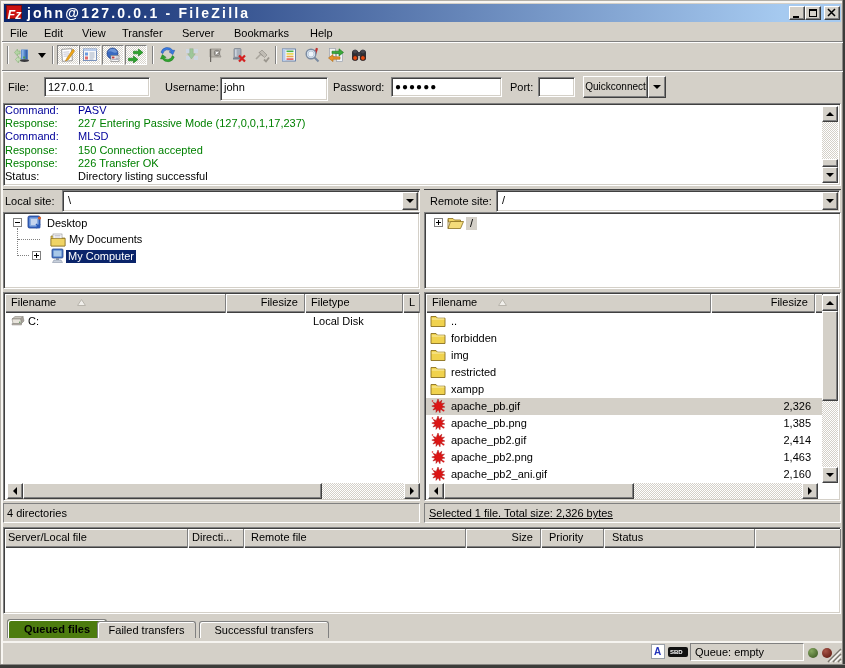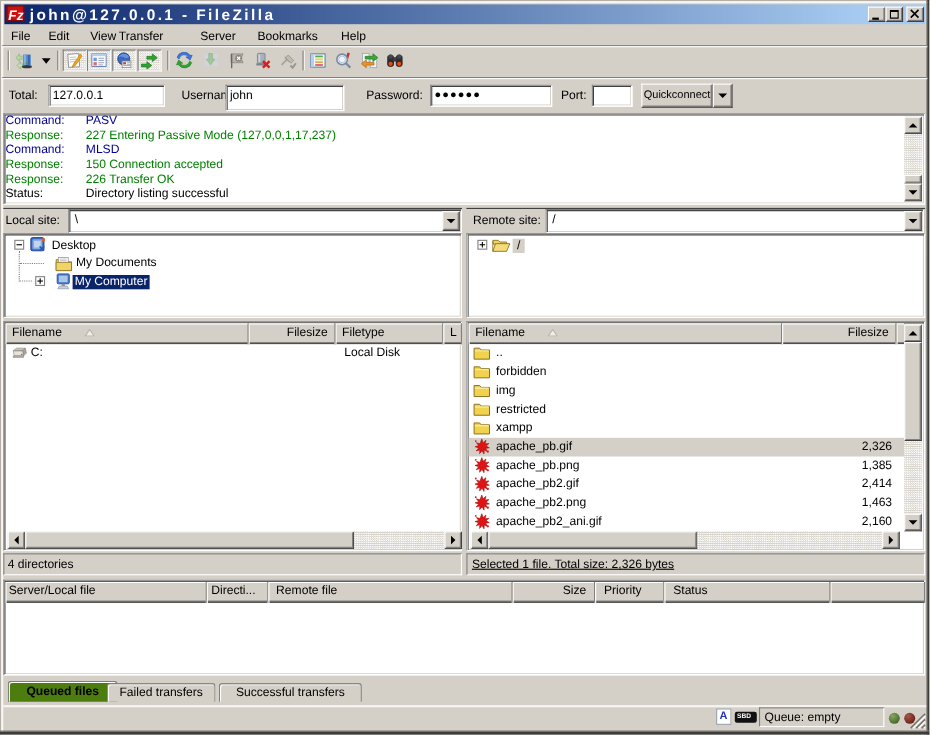--- a/index.html
+++ b/index.html
@@ -72,21 +72,21 @@
       <svg width="14" height="12" viewBox="0 0 14 12">
           <path d="M3,2 L10,9 M10,2 L3,9" stroke="#000" stroke-width="1.5"></path>
         </svg>
     </div>
   </div>
 
   <div class="abs" style="left:4px;top:23px;width:837px;height:18px;">
     <span class="abs" style="left:6px;top:4px;">File</span>
     <span class="abs" style="left:40px;top:4px;">Edit</span>
     <span class="abs" style="left:78px;top:4px;">View</span>
-    <span class="abs" style="left:104px;top:4px;text-align:center;">Transfer</span>
+    <span class="abs" style="left:118px;top:4px;text-align:center;">Transfer</span>
     <span class="abs" style="left:178px;top:4px;">Server</span>
     <span class="abs" style="left:230px;top:4px;">Bookmarks</span>
     <span class="abs" style="left:306px;top:4px;">Help</span>
   </div>
   <div class="abs etchedh" style="left:2px;top:41px;width:841px;"></div>
 
   <div class="abs" id="toolbar" style="left:2px;top:43px;width:841px;height:27px;">
     <div class="abs" style="left:5px;top:3px;width:2px;height:18px;border-left:1px solid #808080;border-right:1px solid #fff;"></div>
 
     <svg class="ticon" style="left:12px;" viewBox="0 0 16 16">
@@ -198,26 +198,26 @@
       <rect x="6.5" y="5" width="3" height="4" fill="#3c3c44"></rect>
       <circle cx="4.1" cy="11" r="2.4" fill="#e84a10" stroke="#1e1e24" stroke-width="0.8"></circle>
       <circle cx="11.9" cy="11" r="2.4" fill="#e84a10" stroke="#1e1e24" stroke-width="0.8"></circle>
       <circle cx="4.1" cy="4.4" r="2" fill="#46464e"></circle>
       <circle cx="11.9" cy="4.4" r="2" fill="#46464e"></circle>
     </svg>
   </div>
   <div class="abs etchedh" style="left:2px;top:70px;width:841px;"></div>
 
   <div class="abs" id="qc" style="left:2px;top:72px;width:841px;height:30px;">
-    <span class="abs" style="left:6px;top:9px;">Total:</span>
+    <span class="abs" style="left:6px;top:9px;">File:</span>
     <div class="abs sunken" style="left:42px;top:5px;width:106px;height:20px;">
         <span class="abs" style="left:3px;top:3px;">127.0.0.1</span>
       </div>
     <span class="abs" style="left:163px;top:9px;">Username:</span>
-    <div class="abs sunken" style="left:203px;top:5px;width:108px;height:24px;padding-left:16px;">
+    <div class="abs sunken" style="left:218px;top:5px;width:108px;height:24px;padding-left:16px;">
         <span class="abs" style="left:3px;top:3px;">john</span>
       </div>
     <span class="abs" style="left:331px;top:9px;">Password:</span>
     <div class="abs sunken" style="left:389px;top:5px;width:111px;height:20px;">
         <span class="abs" style="left:3px;top:3px;letter-spacing:1px;font-size:10px;">●●●●●●</span>
       </div>
     <span class="abs" style="left:508px;top:9px;">Port:</span>
     <div class="abs sunken" style="left:536px;top:5px;width:37px;height:20px;"></div>
     <div class="abs raised" style="left:581px;top:4px;width:65px;height:22px;">
       <div class="abs" style="left:0;top:4px;width:100%;text-align:center;font-size:10px;">Quickconnect</div>

